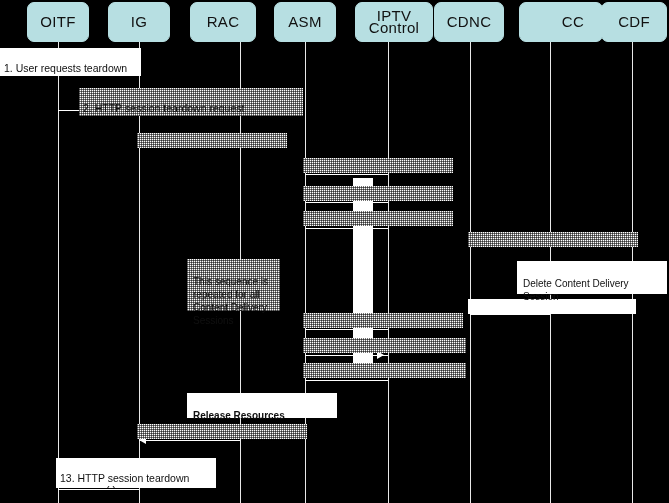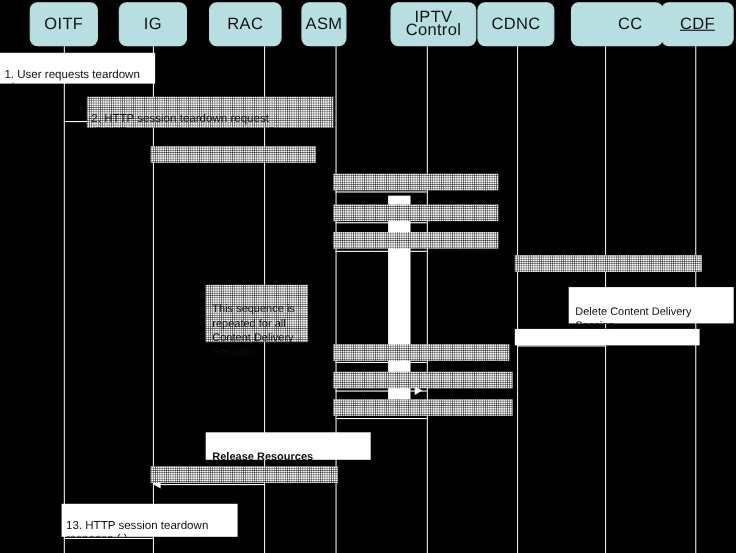--- a/index.html
+++ b/index.html
@@ -129,34 +129,34 @@
 
   <div class="participant" style="left:27px;width:62px;">
     <span>OITF</span>
   </div>
   <div class="participant" style="left:108px;width:62px;">
     <span>IG</span>
   </div>
   <div class="participant" style="left:190px;width:66px;">
     <span>RAC</span>
   </div>
-  <div class="participant" style="left:274px;width:41px;">
+  <div class="participant" style="left:274px;width:62px;">
     <span>ASM</span>
   </div>
   <div class="participant" style="left:355px;width:78px;">
     <span>IPTV
 Control</span>
   </div>
   <div class="participant" style="left:434px;width:70px;">
     <span>CDNC</span>
   </div>
   <div class="participant" style="left:519px;width:84px;padding-left:24px;">
     <span>CC</span>
   </div>
-  <div class="participant" style="left:601px;width:66px;text-decoration:underline;">
+  <div class="participant" style="left:601px;width:66px;">
     <span>CDF</span>
   </div>
 
   <div class="activation" style="left:353px;top:178px;width:20px;height:185px;"></div>
 
   <div class="msgline" style="left:0px;top:74px;width:58px;"></div>
   <div class="msgline" style="left:58px;top:110px;width:81px;"></div>
   <div class="msgline" style="left:139px;top:146px;width:101px;"></div>
   <div class="msgline" style="left:305px;top:174px;width:83px;"></div>
   <div class="msgline" style="left:305px;top:202px;width:83px;"></div>

